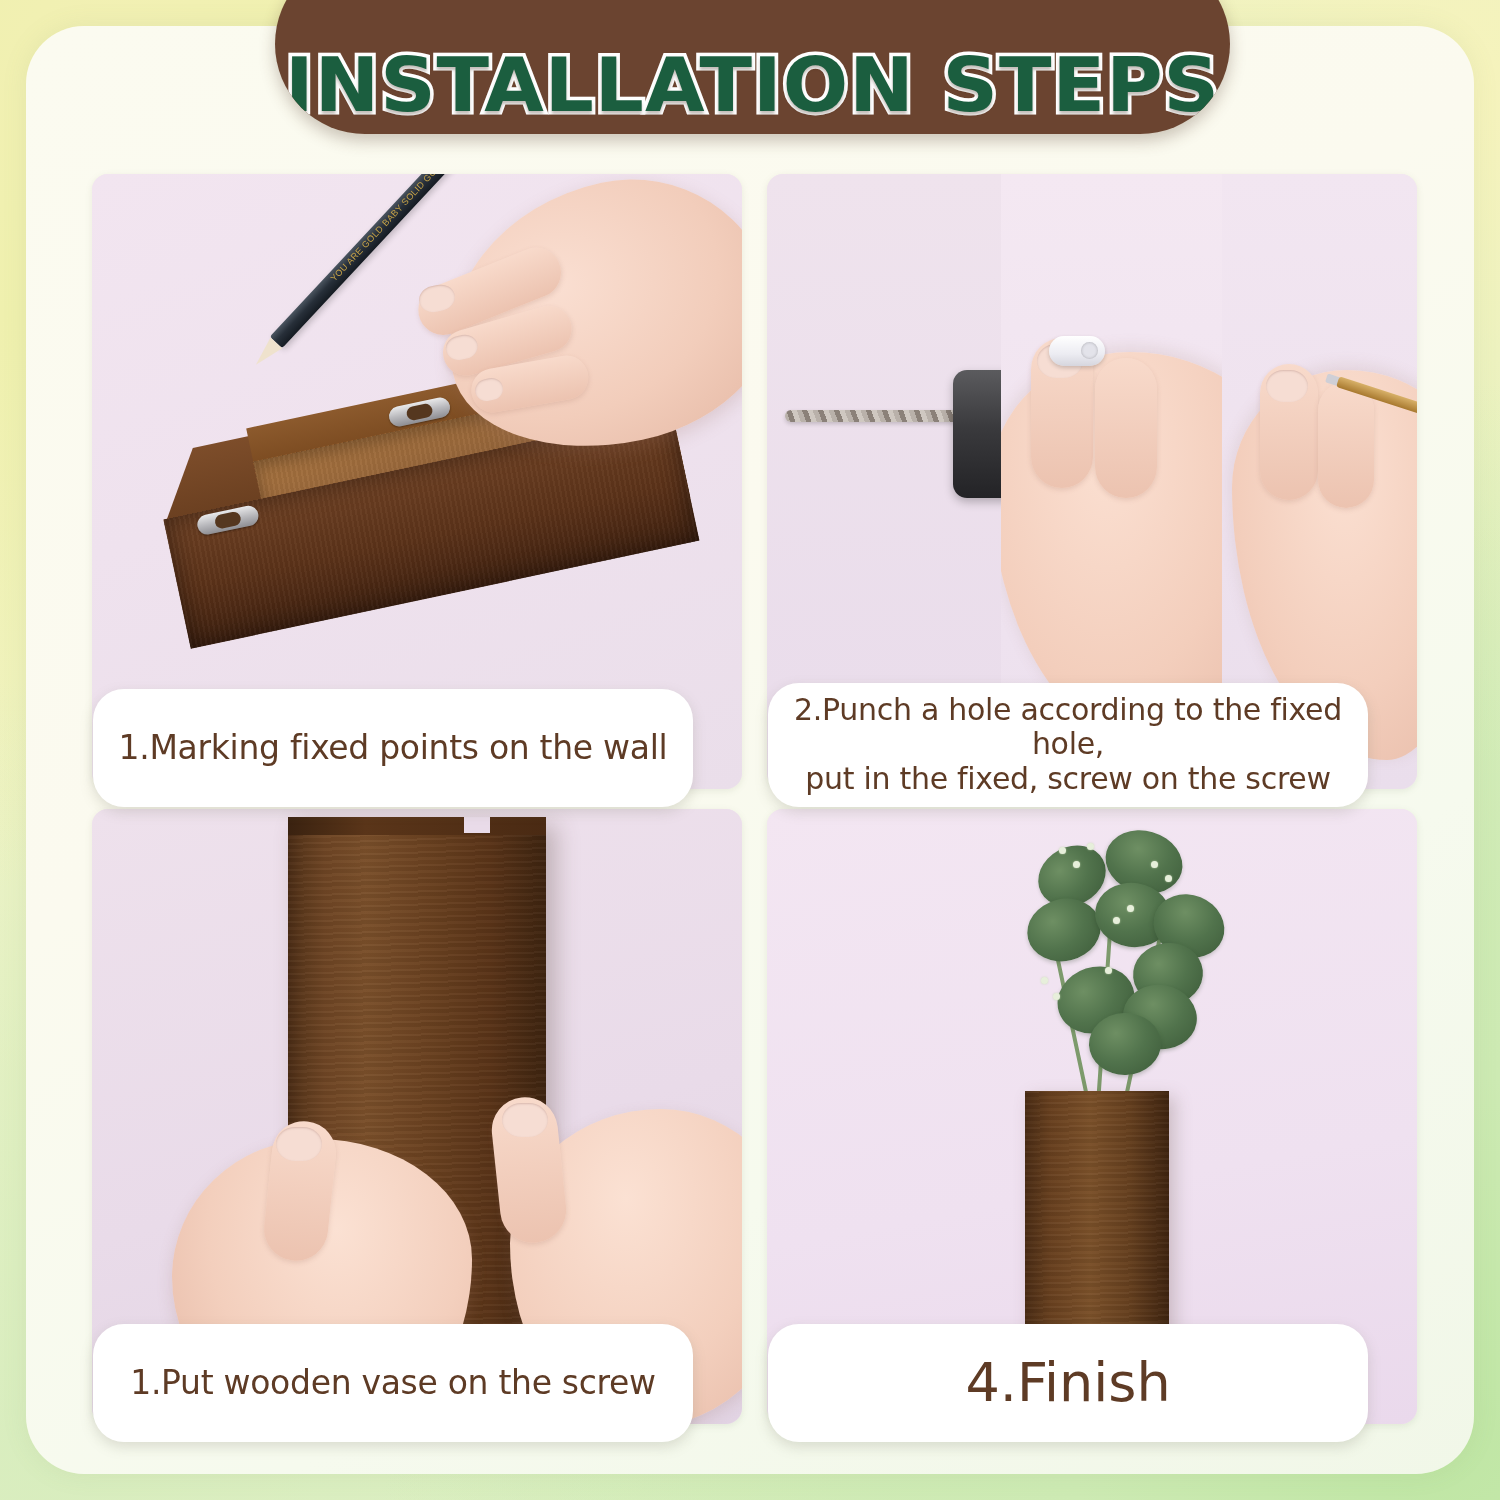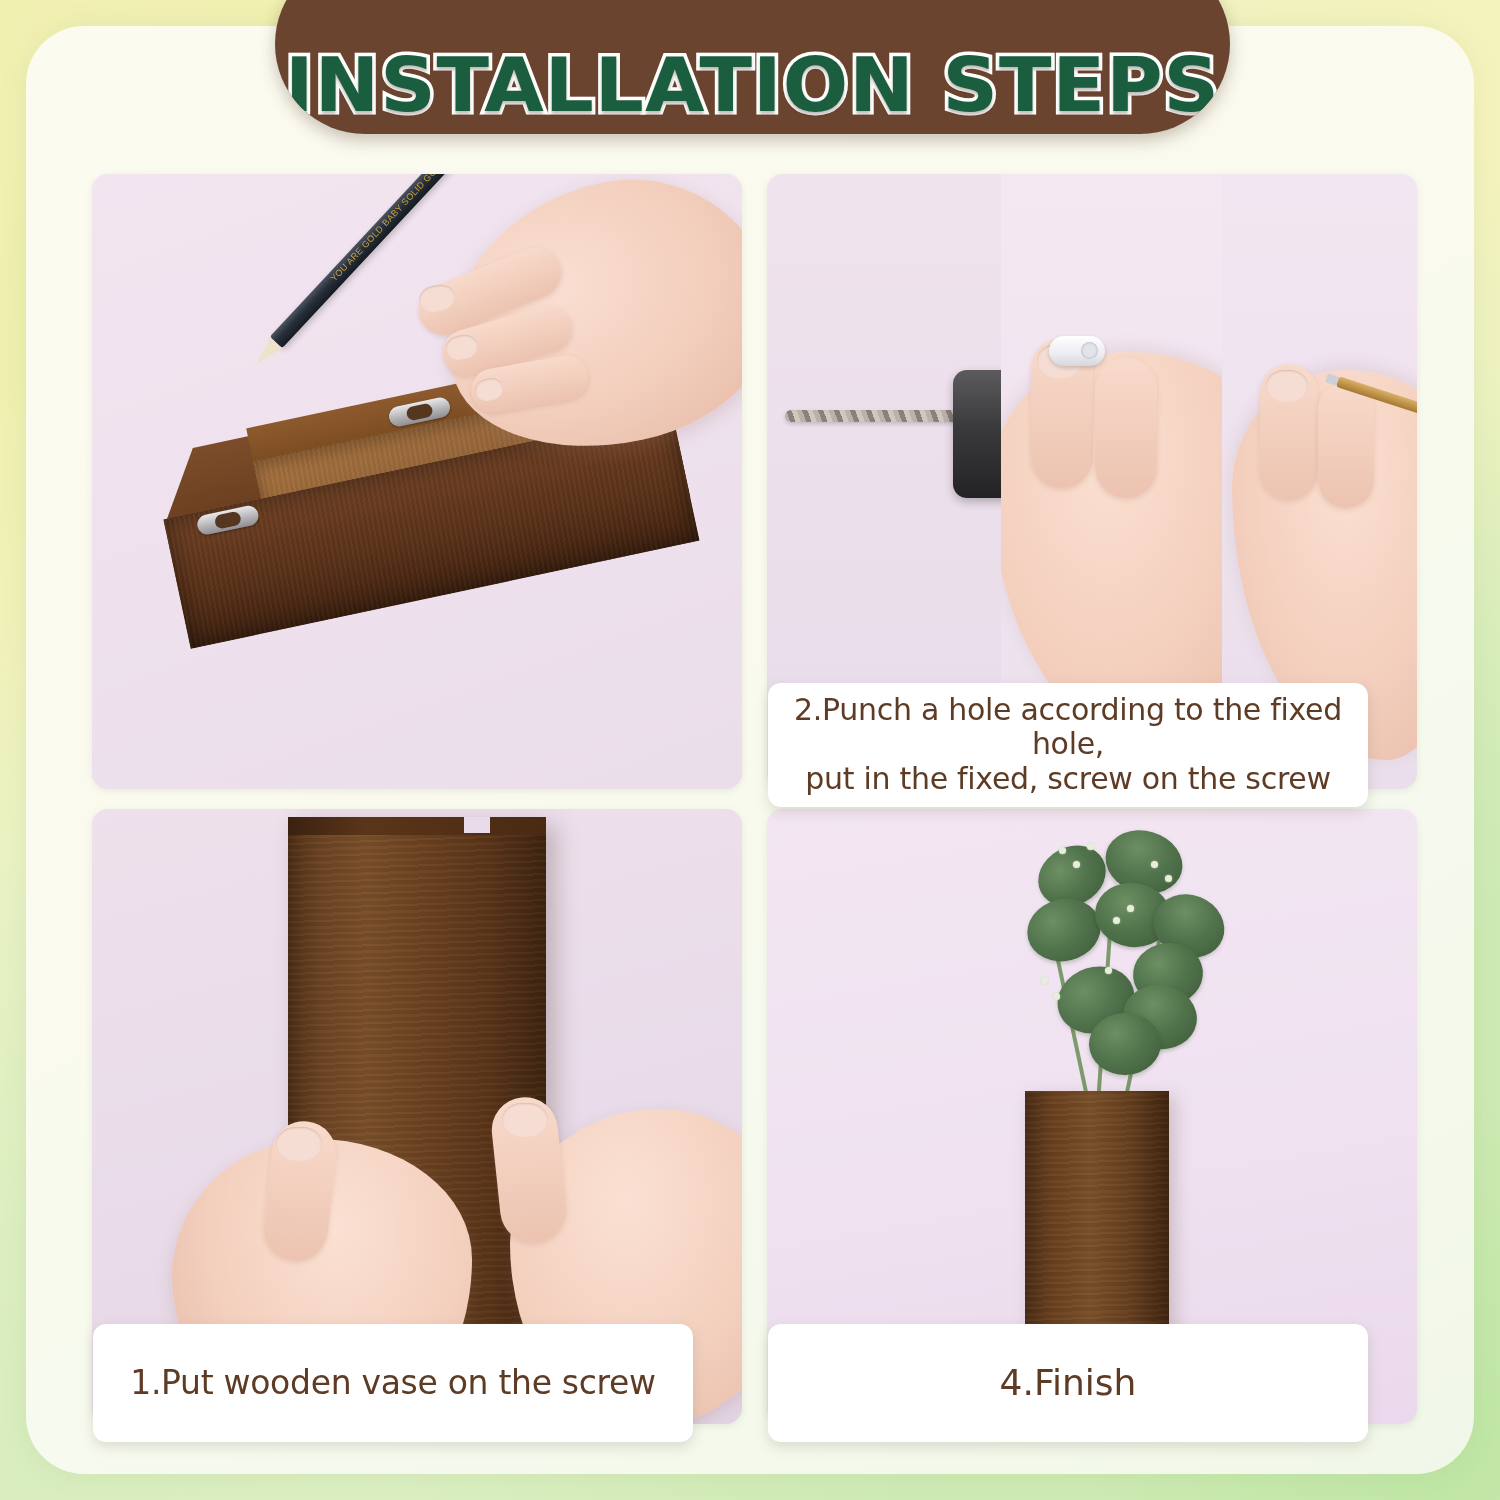--- a/index.html
+++ b/index.html
@@ -95,38 +95,38 @@
   }
 
   
   .caption {
     position: absolute;
     left: 1px;
     bottom: -18px;
     width: 600px;
     min-height: 118px;
     background: #ffffff;
-    border-radius: 13px;
+    border-radius: 31px;
     box-shadow: 0 5px 13px rgba(120,120,100,0.22);
     display: flex;
     align-items: center;
     justify-content: center;
     padding: 10px 16px;
     z-index: 20;
   }
   .caption-text {
     font-family: "DejaVu Sans", sans-serif;
     color: #5e3b25;
     font-size: 33px;
     line-height: 1.16;
     text-align: center;
     letter-spacing: -0.3px;
   }
   .caption-text.small { font-size: 30px; }
-  .caption-text.big   { font-size: 36px; letter-spacing: 0px; }
+  .caption-text.big   { font-size: 54px; letter-spacing: 0px; }
 
   
   .p1-bg { position:absolute; inset:0;
     background: linear-gradient(160deg,#f2e5f0 0%, #efe2ee 45%, #eadeea 100%); }
   .p1-shelf {
     position: absolute; left: -6px; top: 255px; width: 700px; height: 300px;
     transform: rotate(-12deg); transform-origin: left center;
   }
   .p1-face {
     position:absolute; left:88px; top:108px; width:520px; height:132px;
@@ -338,20 +338,25 @@
         <div class="p1-hand">
           <div class="finger" style="left:-22px; top:58px;  width:150px; height:50px; transform:rotate(-10deg);"></div>
           <div class="finger" style="left:-6px;  top:112px; width:132px; height:46px; transform:rotate(-4deg);"></div>
           <div class="finger" style="left:14px;  top:160px; width:118px; height:44px; transform:rotate(2deg);"></div>
           <div class="nail" style="left:-18px; top:66px;  width:36px; height:26px;"></div>
           <div class="nail" style="left:-2px;  top:120px; width:32px; height:24px;"></div>
           <div class="nail" style="left:18px;  top:168px; width:28px; height:22px;"></div>
         </div>
       </div>
 
+      <div class="caption">
+        <div class="caption-text">
+          <span>1.Marking fixed points on the wall</span>
+        </div>
+      </div>
     </div>
 
     <div class="step">
       <div class="photo">
         <div class="p2">
 
           <div class="p2-seg a">
             <div class="drill-bit"></div>
             <div class="drill-body"></div>
           </div>

